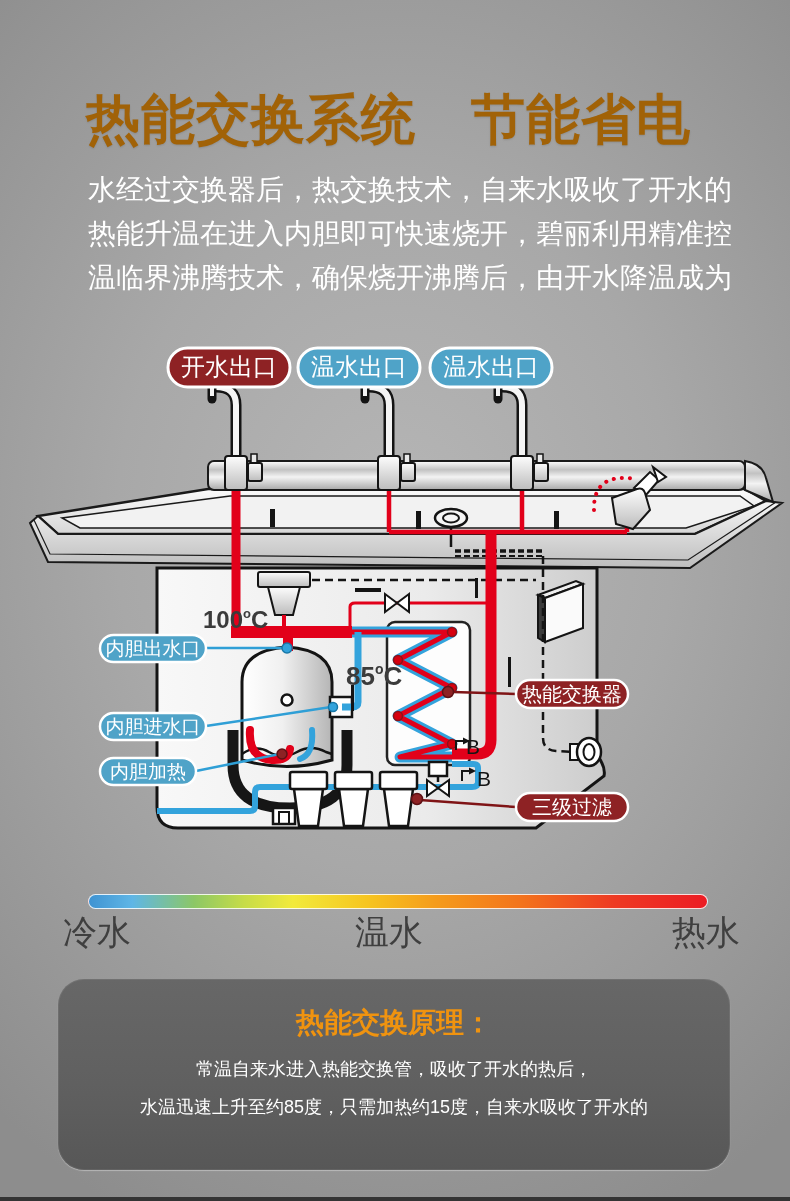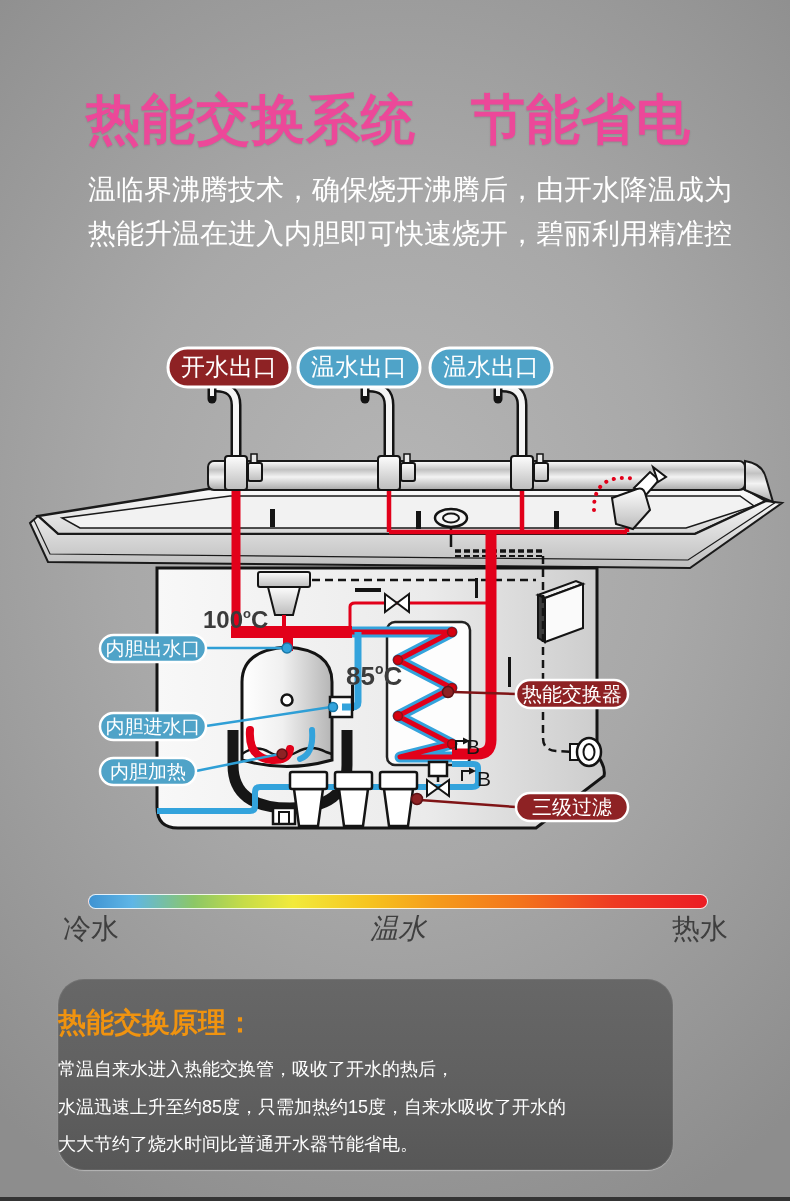--- a/index.html
+++ b/index.html
@@ -4,50 +4,52 @@
 <style>
   html,body{margin:0;padding:0;}
   body{
     width:790px;height:1201px;position:relative;overflow:hidden;
     font-family:"Liberation Sans","DejaVu Sans",sans-serif;
     background:radial-gradient(ellipse 620px 760px at 50% 44%, #b6b6b6 0%, #a8a8a8 45%, #979797 80%, #8d8d8d 100%);
   }
   .abs{position:absolute;}
   .page-title{
     left:86px;top:84px;width:660px;
-    font-size:54px;font-weight:900;color:#ec4899;letter-spacing:1px;
+    font-size:54px;font-weight:900;color:#a16207;letter-spacing:1px;
     text-shadow:0 1px 2px rgba(0,0,0,0.12);white-space:nowrap;
   }
   .intro{left:88px;top:168px;width:640px;color:#ffffff;font-size:28px;line-height:44px;}
   .intro div{white-space:nowrap;}
   .scale-bar{
     left:88px;top:894px;width:618px;height:13px;border-radius:8px;
     border:1px solid rgba(255,255,255,0.85);
     background:linear-gradient(90deg,#3f93d2 0%,#5fb6e6 7%,#8cc766 17%,#c6dc48 25%,#f2ea3b 33%,#f6c51f 45%,#f59c1b 56%,#f3731c 70%,#ee3a23 85%,#ec1c24 100%);
   }
-  .scale-label{top:910px;font-size:28px;color:#3f3f3f;}
+  .scale-label{top:910px;font-size:34px;color:#3f3f3f;}
   .principle-box{
-    left:58px;top:979px;width:615px;height:191px;border-radius:26px;
+    left:58px;top:979px;width:672px;height:191px;border-radius:26px;
     background:linear-gradient(180deg,#676767 0%,#606060 55%,#575757 100%);
     box-shadow:inset 0 0 0 1px rgba(255,255,255,0.07), 0 1px 1px rgba(255,255,255,0.35);
+    text-align:center;
   }
   .principle-title{margin-top:25px;font-size:28px;font-weight:bold;color:#f0930f;}
   .principle-lines{margin-top:9px;color:#ffffff;font-size:18px;line-height:37.5px;}
   .principle-lines div{white-space:nowrap;}
   .bottom-strip{left:0;top:1197px;width:790px;height:4px;background:#343434;}
   svg text{font-family:"Liberation Sans","DejaVu Sans",sans-serif;}
 </style>
 </head>
 <body>
 
 <div class="abs page-title">热能交换系统　节能省电</div>
 
 <div class="abs intro">
+  <div>水经过交换器后，热交换技术，自来水吸收了开水的</div>
+  <div>热能升温在进入内胆即可快速烧开，碧丽利用精准控</div>
   <div>温临界沸腾技术，确保烧开沸腾后，由开水降温成为</div>
-  <div>热能升温在进入内胆即可快速烧开，碧丽利用精准控</div>
 </div>
 
 <svg class="abs" style="left:0;top:330px;" width="790" height="540" viewBox="0 0 790 540">
   <defs>
     <linearGradient id="splashG" x1="0" y1="0" x2="0" y2="1">
       <stop offset="0" stop-color="#ffffff"></stop>
         <stop offset="0.3" stop-color="#c2c2c2"></stop>
       <stop offset="0.55" stop-color="#f3f3f3"></stop>
         <stop offset="1" stop-color="#a8a8a8"></stop>
     </linearGradient>
@@ -273,25 +275,24 @@
     <text x="359" y="45" font-size="24" fill="#ffffff" text-anchor="middle">温水出口</text>
   </g>
   <g>
     <rect x="430" y="18" width="122" height="39" rx="19.5" fill="#4fa3c8" stroke="#ffffff" stroke-width="3"></rect>
     <text x="491" y="45" font-size="24" fill="#ffffff" text-anchor="middle">温水出口</text>
   </g>
 </svg>
 
 <div class="abs scale-bar"></div>
 <div class="abs scale-label" style="left:63px;">冷水</div>
-<div class="abs scale-label" style="left:370px;font-style:italic;">温水</div>
+<div class="abs scale-label" style="left:355px;">温水</div>
 <div class="abs scale-label" style="left:672px;">热水</div>
 
 <div class="abs principle-box">
   <div class="principle-title">热能交换原理：</div>
   <div class="principle-lines">
     <div>常温自来水进入热能交换管，吸收了开水的热后，</div>
     <div>水温迅速上升至约85度，只需加热约15度，自来水吸收了开水的</div>
-    <div>大大节约了烧水时间比普通开水器节能省电。</div>
   </div>
 </div>
 
 <div class="abs bottom-strip"></div>
 
 </body></html>

